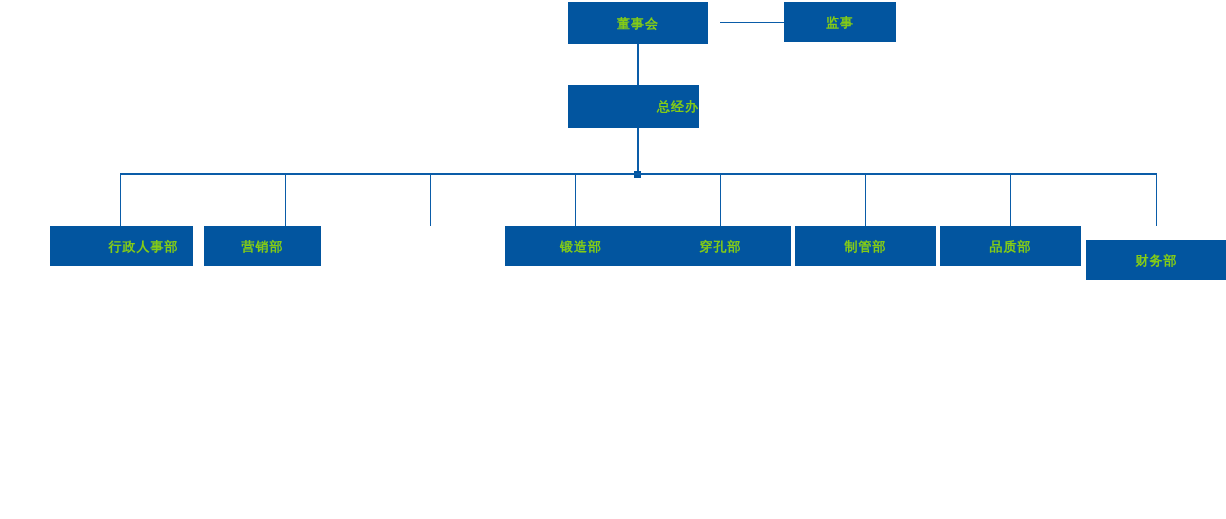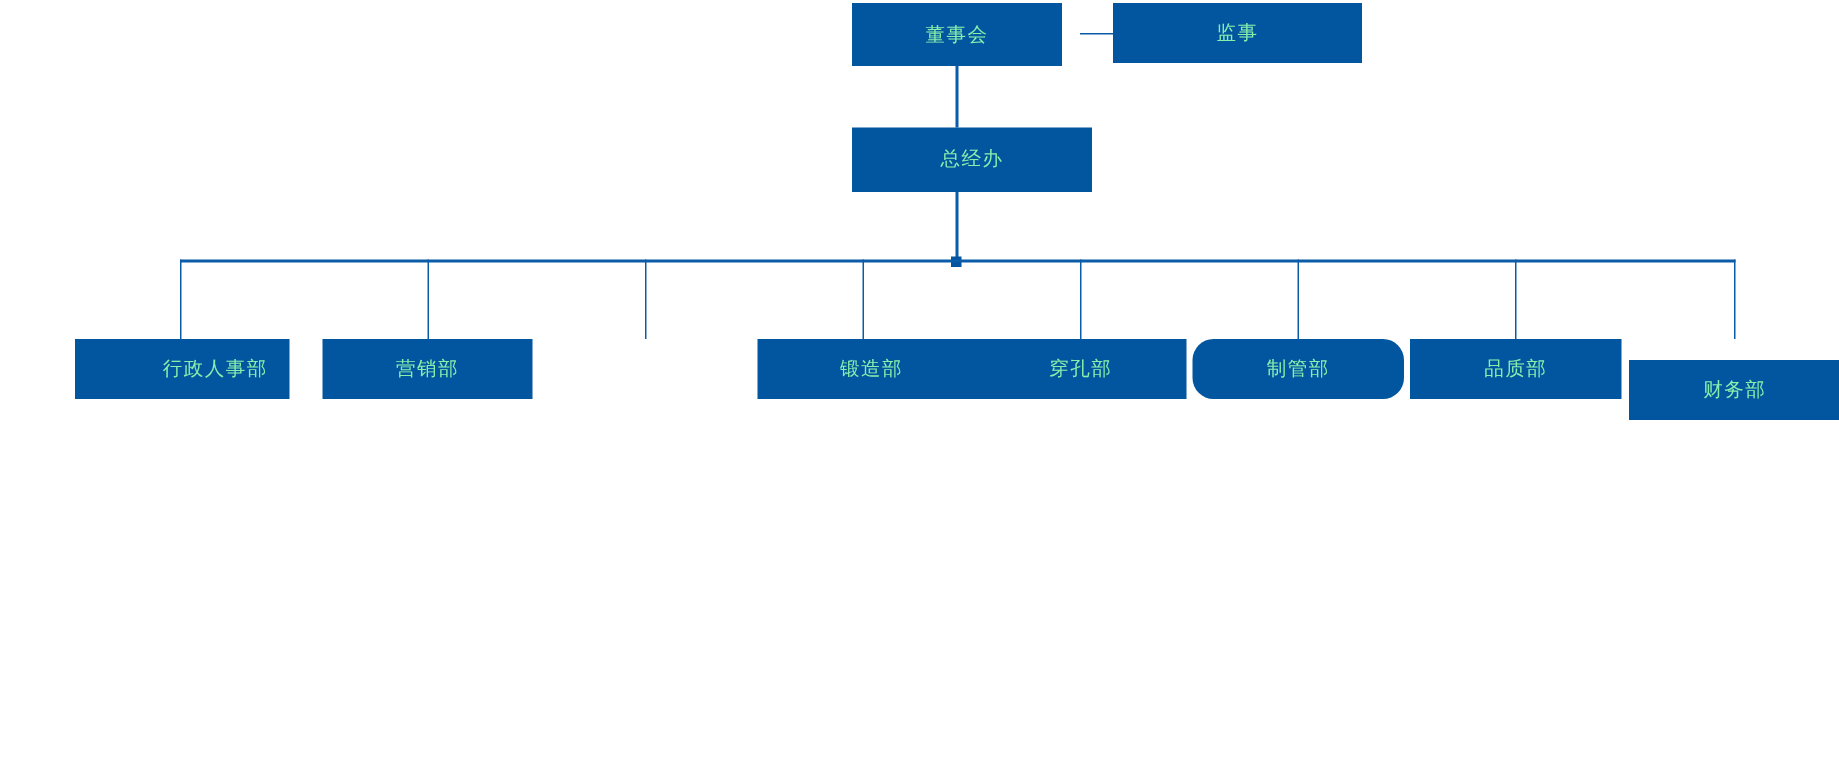--- a/index.html
+++ b/index.html
@@ -14,26 +14,26 @@
   #chart-root {
     position: relative;
     width: 1226px;
     height: 519px;
     background: #ffffff;
     overflow: hidden;
   }
   .node {
     position: absolute;
     background: #02559F;
-    color: #86efac;
+    color: #84cc16;
     display: flex;
     align-items: center;
     justify-content: center;
     font-size: 13px;
-    font-weight: normal;
+    font-weight: bold;
     letter-spacing: 1px;
     line-height: 1;
     box-sizing: border-box;
     white-space: nowrap;
     user-select: none;
   }
   .conn {
     position: absolute;
     background: #0A5CA8;
   }
@@ -50,27 +50,27 @@
 <body>
 
 <div id="chart-root">
 
   <div class="node" style="left:568px; top:2px; width:140px; height:42px;">
     <span>董事会</span>
   </div>
 
   <div class="conn conn-h" style="left:720px; top:22px; width:64px;"></div>
 
-  <div class="node" style="left:742px; top:2px; width:166px; height:40px;">
+  <div class="node" style="left:784px; top:2px; width:112px; height:40px;">
     <span>监事</span>
   </div>
 
   <div class="conn conn-v" style="left:637px; top:44px; width:2px; height:41px;"></div>
 
-  <div class="node" style="left:568px; top:85px; width:160px; height:43px;">
+  <div class="node" style="left:568px; top:85px; width:131px; height:43px;justify-content:flex-end;">
     <span>总经办</span>
   </div>
 
   <div class="conn conn-v" style="left:637px; top:128px; width:2px; height:46px;"></div>
 
   <div class="junction" style="left:634px; top:171px;"></div>
 
   <div class="conn conn-h" style="left:120px; top:173px; width:1037px; height:2px;"></div>
 
   <div class="conn conn-v" style="left:120px; top:173px; height:53px;"></div>
@@ -79,34 +79,34 @@
   <div class="conn conn-v" style="left:575px; top:173px; height:53px;"></div>
   <div class="conn conn-v" style="left:720px; top:173px; height:53px;"></div>
   <div class="conn conn-v" style="left:865px; top:173px; height:53px;"></div>
   <div class="conn conn-v" style="left:1010px; top:173px; height:53px;"></div>
   <div class="conn conn-v" style="left:1156px; top:173px; height:53px;"></div>
 
   <div class="node" style="left:50px; top:226px; width:143px; height:40px;padding-left:44px;">
     <span>行政人事部</span>
   </div>
 
-  <div class="node" style="left:215px; top:226px; width:140px; height:40px;">
+  <div class="node" style="left:204px; top:226px; width:117px; height:40px;">
     <span>营销部</span>
   </div>
 
 
   <div class="node" style="left:505px; top:226px; width:152px; height:40px;">
     <span>锻造部</span>
   </div>
 
   <div class="node" style="left:650px; top:226px; width:141px; height:40px;text-align:center;">
     <span>穿孔部</span>
   </div>
 
-  <div class="node" style="left:795px; top:226px; width:141px; height:40px;border-radius:14px;">
+  <div class="node" style="left:795px; top:226px; width:141px; height:40px;">
     <span>制管部</span>
   </div>
 
   <div class="node" style="left:940px; top:226px; width:141px; height:40px;justify-content:center;">
     <span>品质部</span>
   </div>
 
   <div class="node" style="left:1086px; top:240px; width:141px; height:40px;">
     <span>财务部</span>
   </div>

